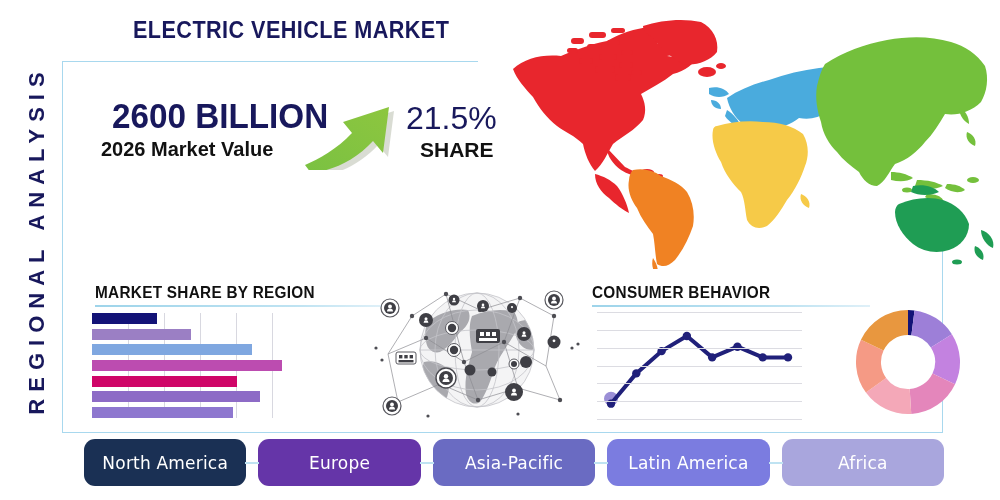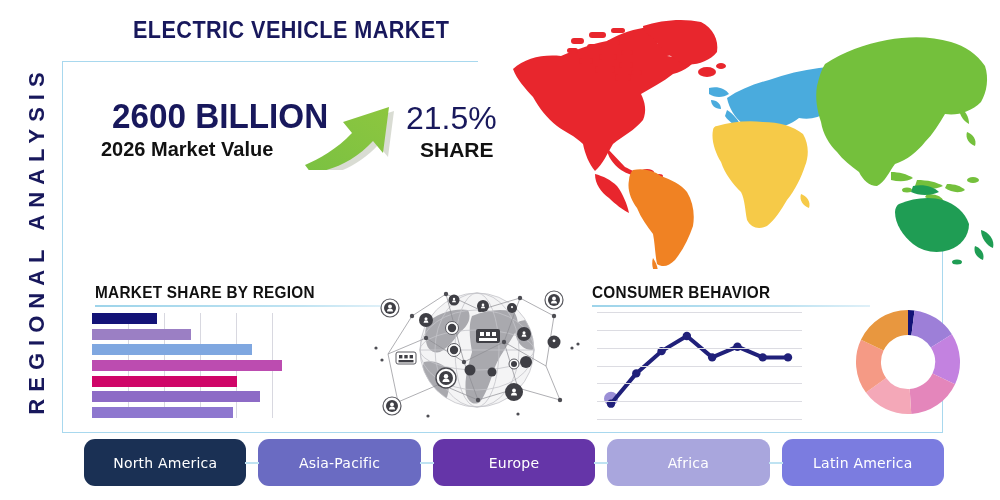--- a/index.html
+++ b/index.html
@@ -128,21 +128,21 @@
   .regions{
     position:absolute;left:84px;top:439px;
     width:860px;height:47px;
     display:flex;gap:12px;
   }
   .region-btn{
     flex:1;
     border-radius:11px;
     display:flex;align-items:center;justify-content:center;
     color:#ffffff;
-    font-size:14px;
+    font-size:17px;
     letter-spacing:.2px;
     font-family:"DejaVu Sans", sans-serif;
     font-weight:400;
     box-sizing:border-box;
     cursor:pointer;
   }
   .region-connector{
     position:absolute;top:462px;height:2px;width:14px;background:#bfe3f2;
   }
 </style>
@@ -505,23 +505,23 @@
         <path d="M 99.90505212610479 28.13700666109218 A 52 52 0 0 1 103.051006728233 78.14052316138378 L 80.46652349868117 67.51307204391956 A 27.04 27.04 0 0 0 78.8306271055745 41.51124346376793 Z" fill="#c382e0"></path>
         <path d="M 103.051006728233 78.14052316138378 A 52 52 0 0 1 59.2651070155243 107.89738987827012 L 57.69785564807264 82.98664273670046 A 27.04 27.04 0 0 0 80.46652349868117 67.51307204391956 Z" fill="#e486bb"></path>
         <path d="M 59.2651070155243 107.89738987827012 A 52 52 0 0 1 13.931116292502736 86.5648331192086 L 34.12418047210143 71.89371322198848 A 27.04 27.04 0 0 0 57.69785564807264 82.98664273670046 Z" fill="#f4a8b8"></path>
         <path d="M 13.931116292502736 86.5648331192086 A 52 52 0 0 1 8.948993271766973 33.859476838616246 L 31.533476501318827 44.48692795608045 A 27.04 27.04 0 0 0 34.12418047210143 71.89371322198848 Z" fill="#f59a85"></path>
         <path d="M 8.948993271766973 33.859476838616246 A 52 52 0 0 1 55.99999999999999 4 L 55.99999999999999 28.96 A 27.04 27.04 0 0 0 31.533476501318827 44.48692795608045 Z" fill="#e8973f"></path>
       </svg>
   </div>
 
   <div class="regions" id="regions">
       <div class="region-btn" style="background: rgb(26, 48, 84);">North America</div>
+      <div class="region-btn" style="background: rgb(101, 53, 168);">Europe</div>
       <div class="region-btn" style="background: rgb(106, 107, 194);">Asia-Pacific</div>
-      <div class="region-btn" style="background: rgb(101, 53, 168);">Europe</div>
+      <div class="region-btn" style="background: rgb(123, 124, 224);">Latin America</div>
       <div class="region-btn" style="background: rgb(169, 166, 221);">Africa</div>
-      <div class="region-btn" style="background: rgb(123, 124, 224);">Latin America</div>
     </div>
 
 <div class="region-connector" style="left: 245.4px;"></div>
     <div class="region-connector" style="left: 419.8px;"></div>
     <div class="region-connector" style="left: 594.2px;"></div>
     <div class="region-connector" style="left: 768.6px;"></div>
   </div>
 
 </body></html>

